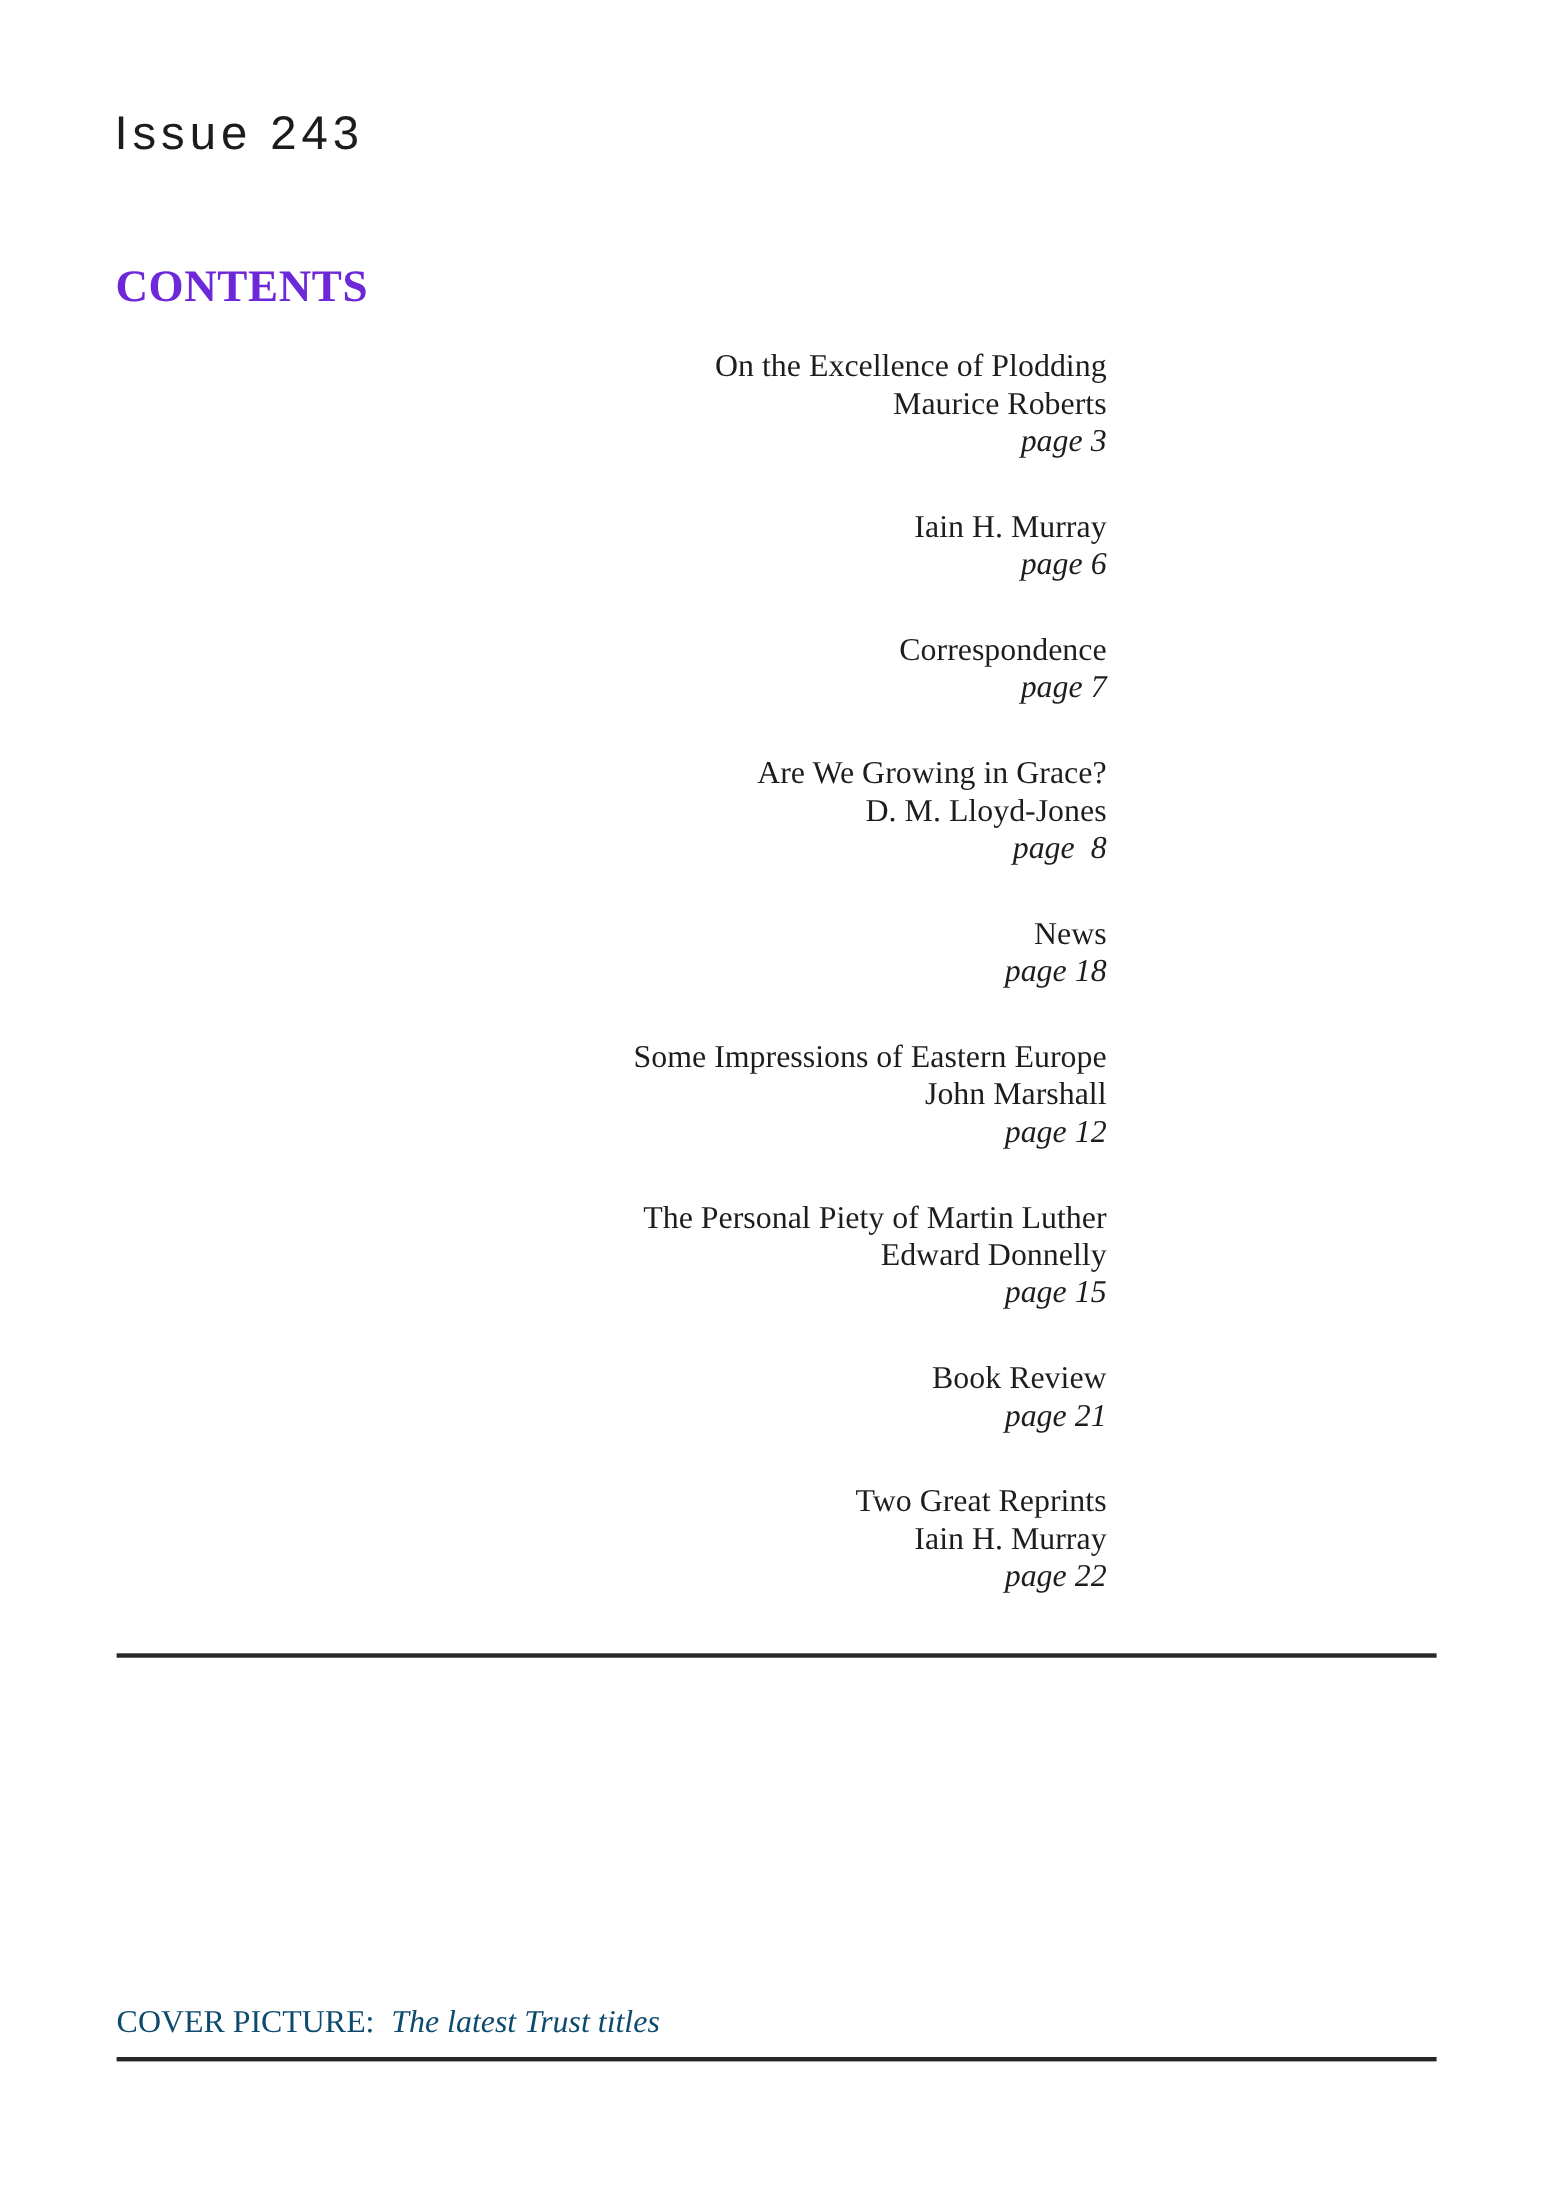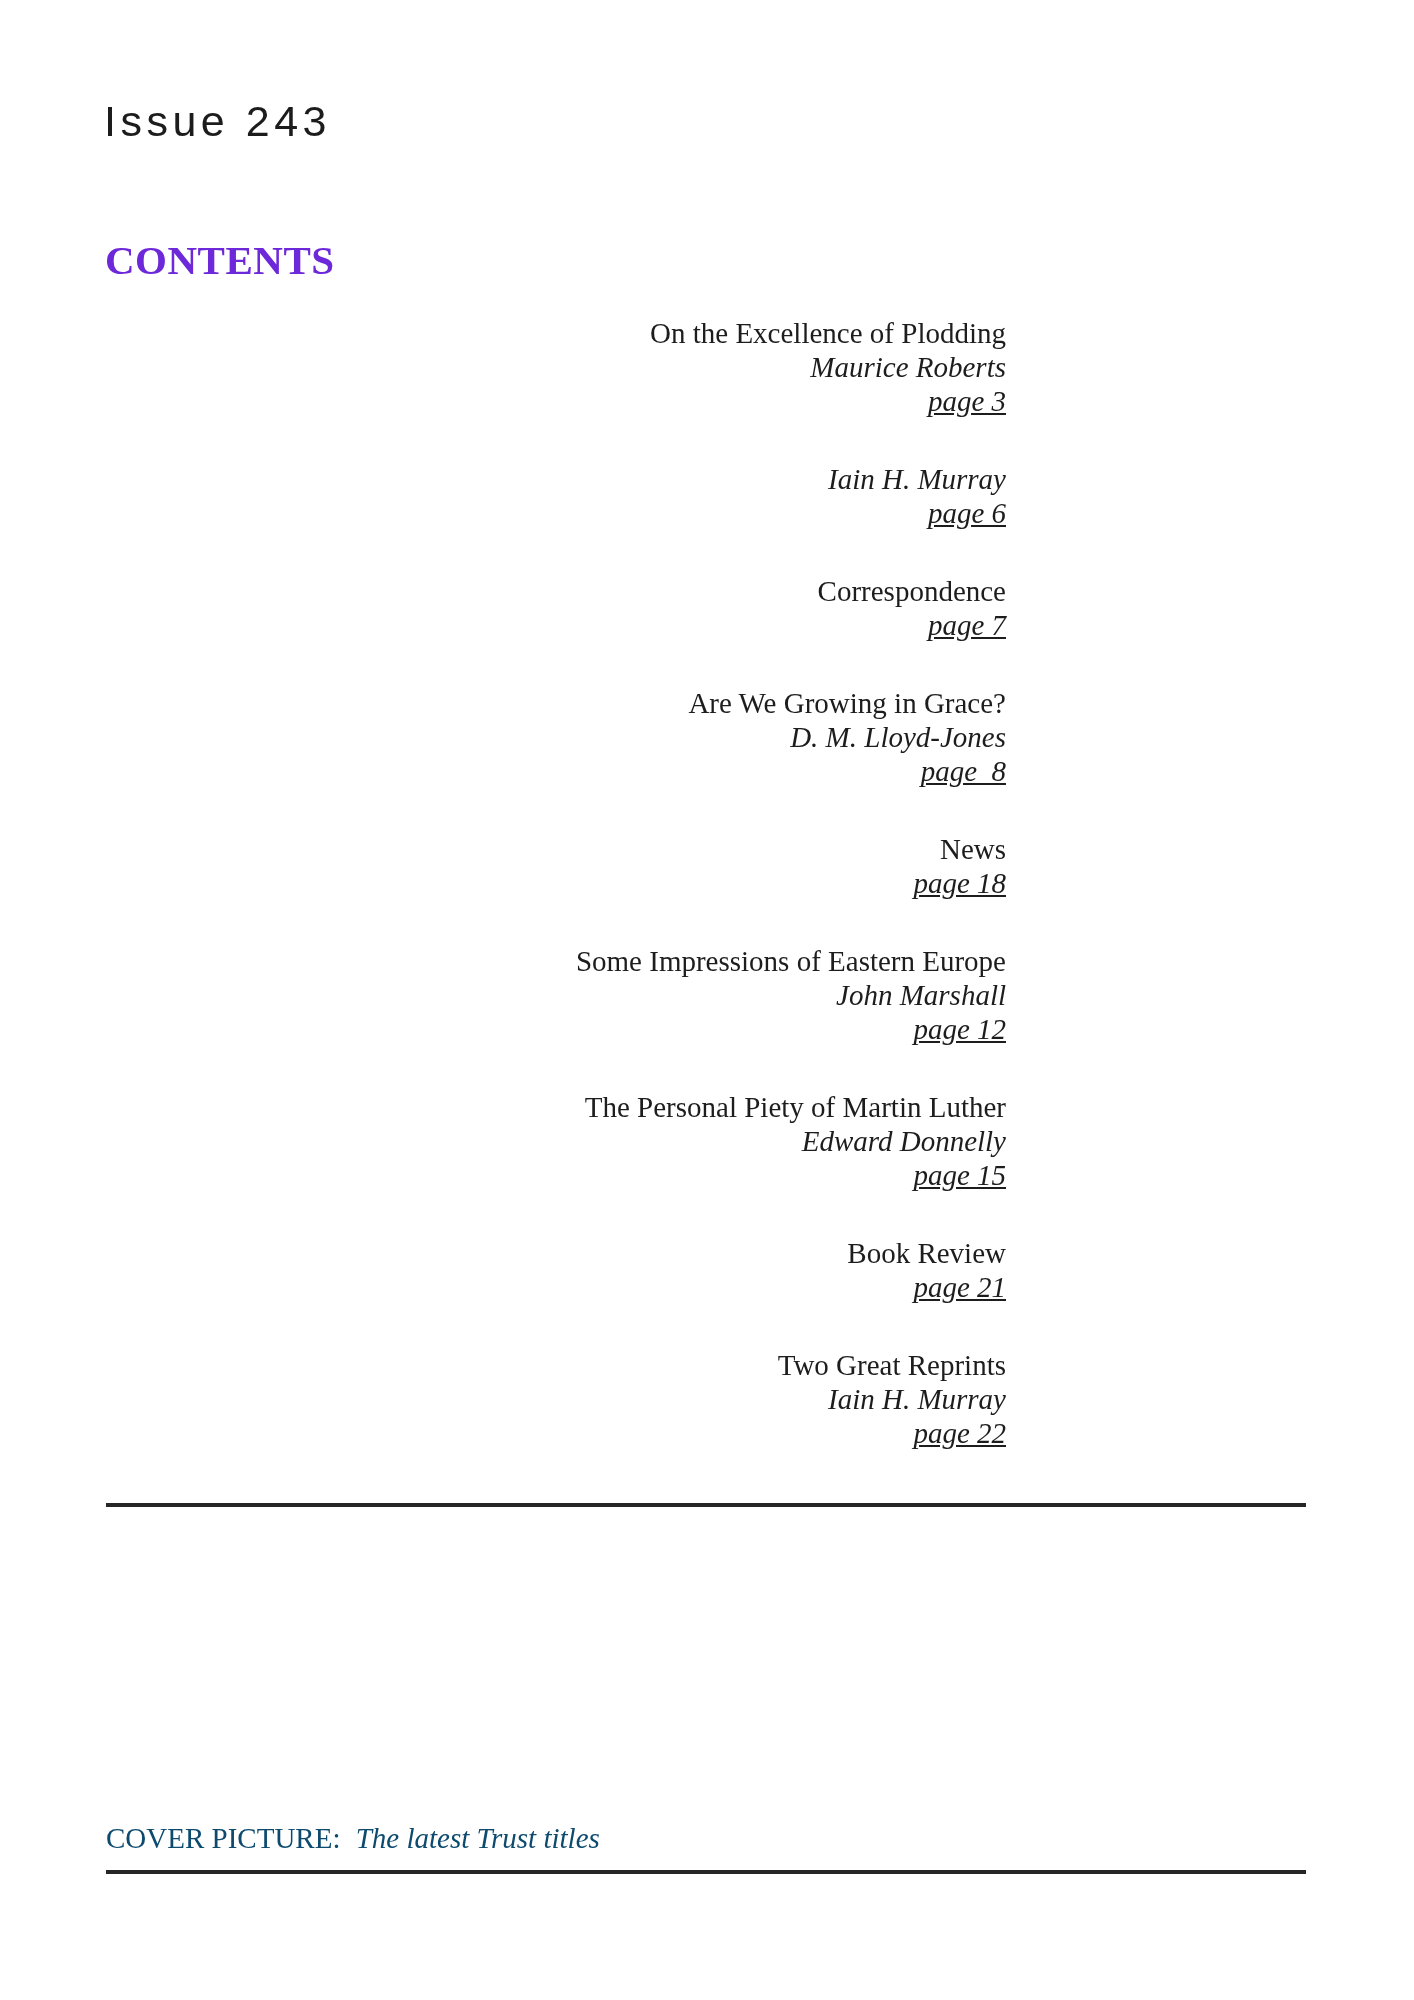--- a/index.html
+++ b/index.html
@@ -46,22 +46,22 @@
   .toc {
     position: absolute;
     left: 106px;
     top: 316px;
     width: 900px;
     font-size: 29px;
     line-height: 34px;
   }
   .toc-entry { margin-bottom: 44px; text-align: right; }
   .toc-title { font-style: normal; }
-  .toc-author { font-style: italic; }
-  .toc-page { font-style: italic; white-space: pre; text-decoration: underline; }
+  .toc-author { }
+  .toc-page { font-style: italic; white-space: pre; }
 
   
   .rule {
     position: absolute;
     left: 106px;
     width: 1200px;
     height: 4px;
     background: #262626;
   }
   .rule-top { top: 1503px; }

